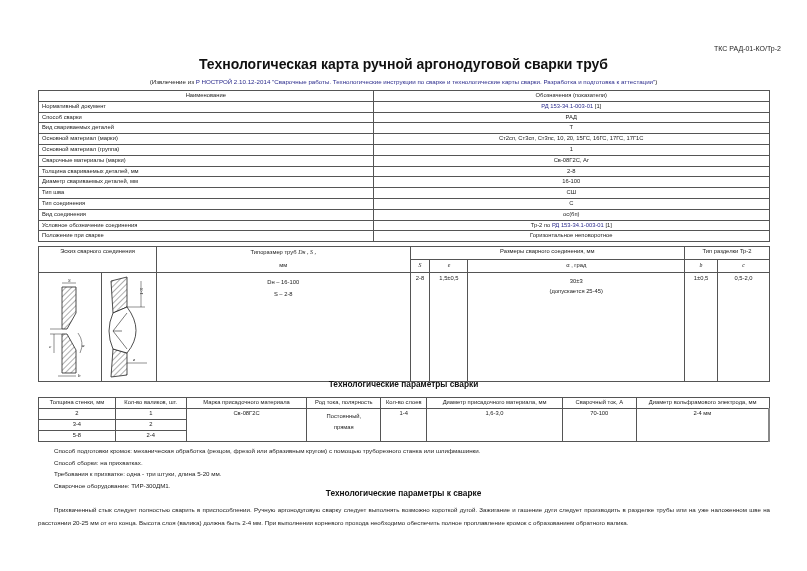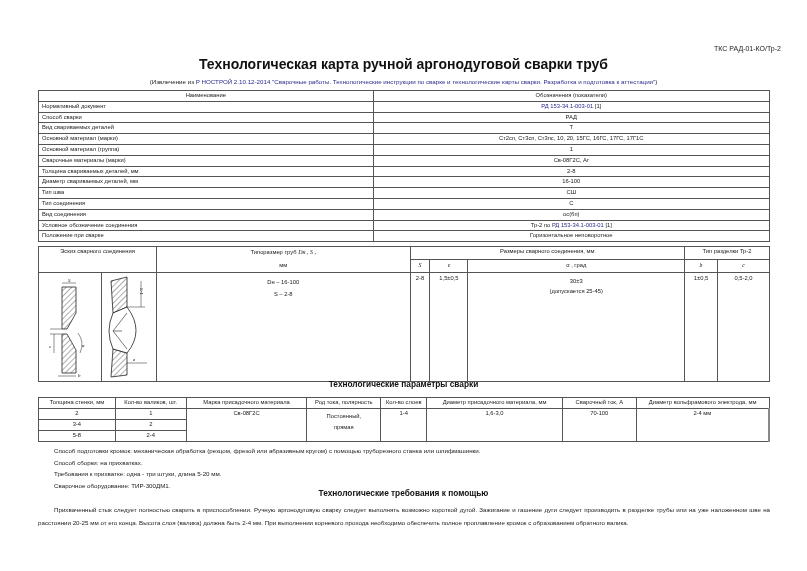--- a/index.html
+++ b/index.html
@@ -233,15 +233,15 @@
 </tbody>
   </table>
 
 <div class="notes">
   <div>Способ подготовки кромок: механическая обработка (резцом, фрезой или абразивным кругом) с помощью труборезного станка или шлифмашинки.</div>
   <div>Способ сборки: на прихватках.</div>
   <div>Требования к прихватке: одна - три штуки, длина 5-20 мм.</div>
   <div>Сварочное оборудование: ТИР-300ДМ1.</div>
 </div>
 
-<div class="h2" style="top:488px">Технологические требования к помощью</div>
+<div class="h2" style="top:488px">Технологические параметры к сварке</div>
 
 <div class="para">Прихваченный стык следует полностью сварить в приспособлении. Ручную аргонодуговую сварку следует выполнять возможно короткой дугой. Зажигание и гашение дуги следует производить в разделке трубы или на уже наложенном шве на расстоянии 20-25 мм от его конца. Высота слоя (валика) должна быть 2-4 мм. При выполнении корневого прохода необходимо обеспечить полное проплавление кромок с образованием обратного валика.</div>
 
 </body></html>

